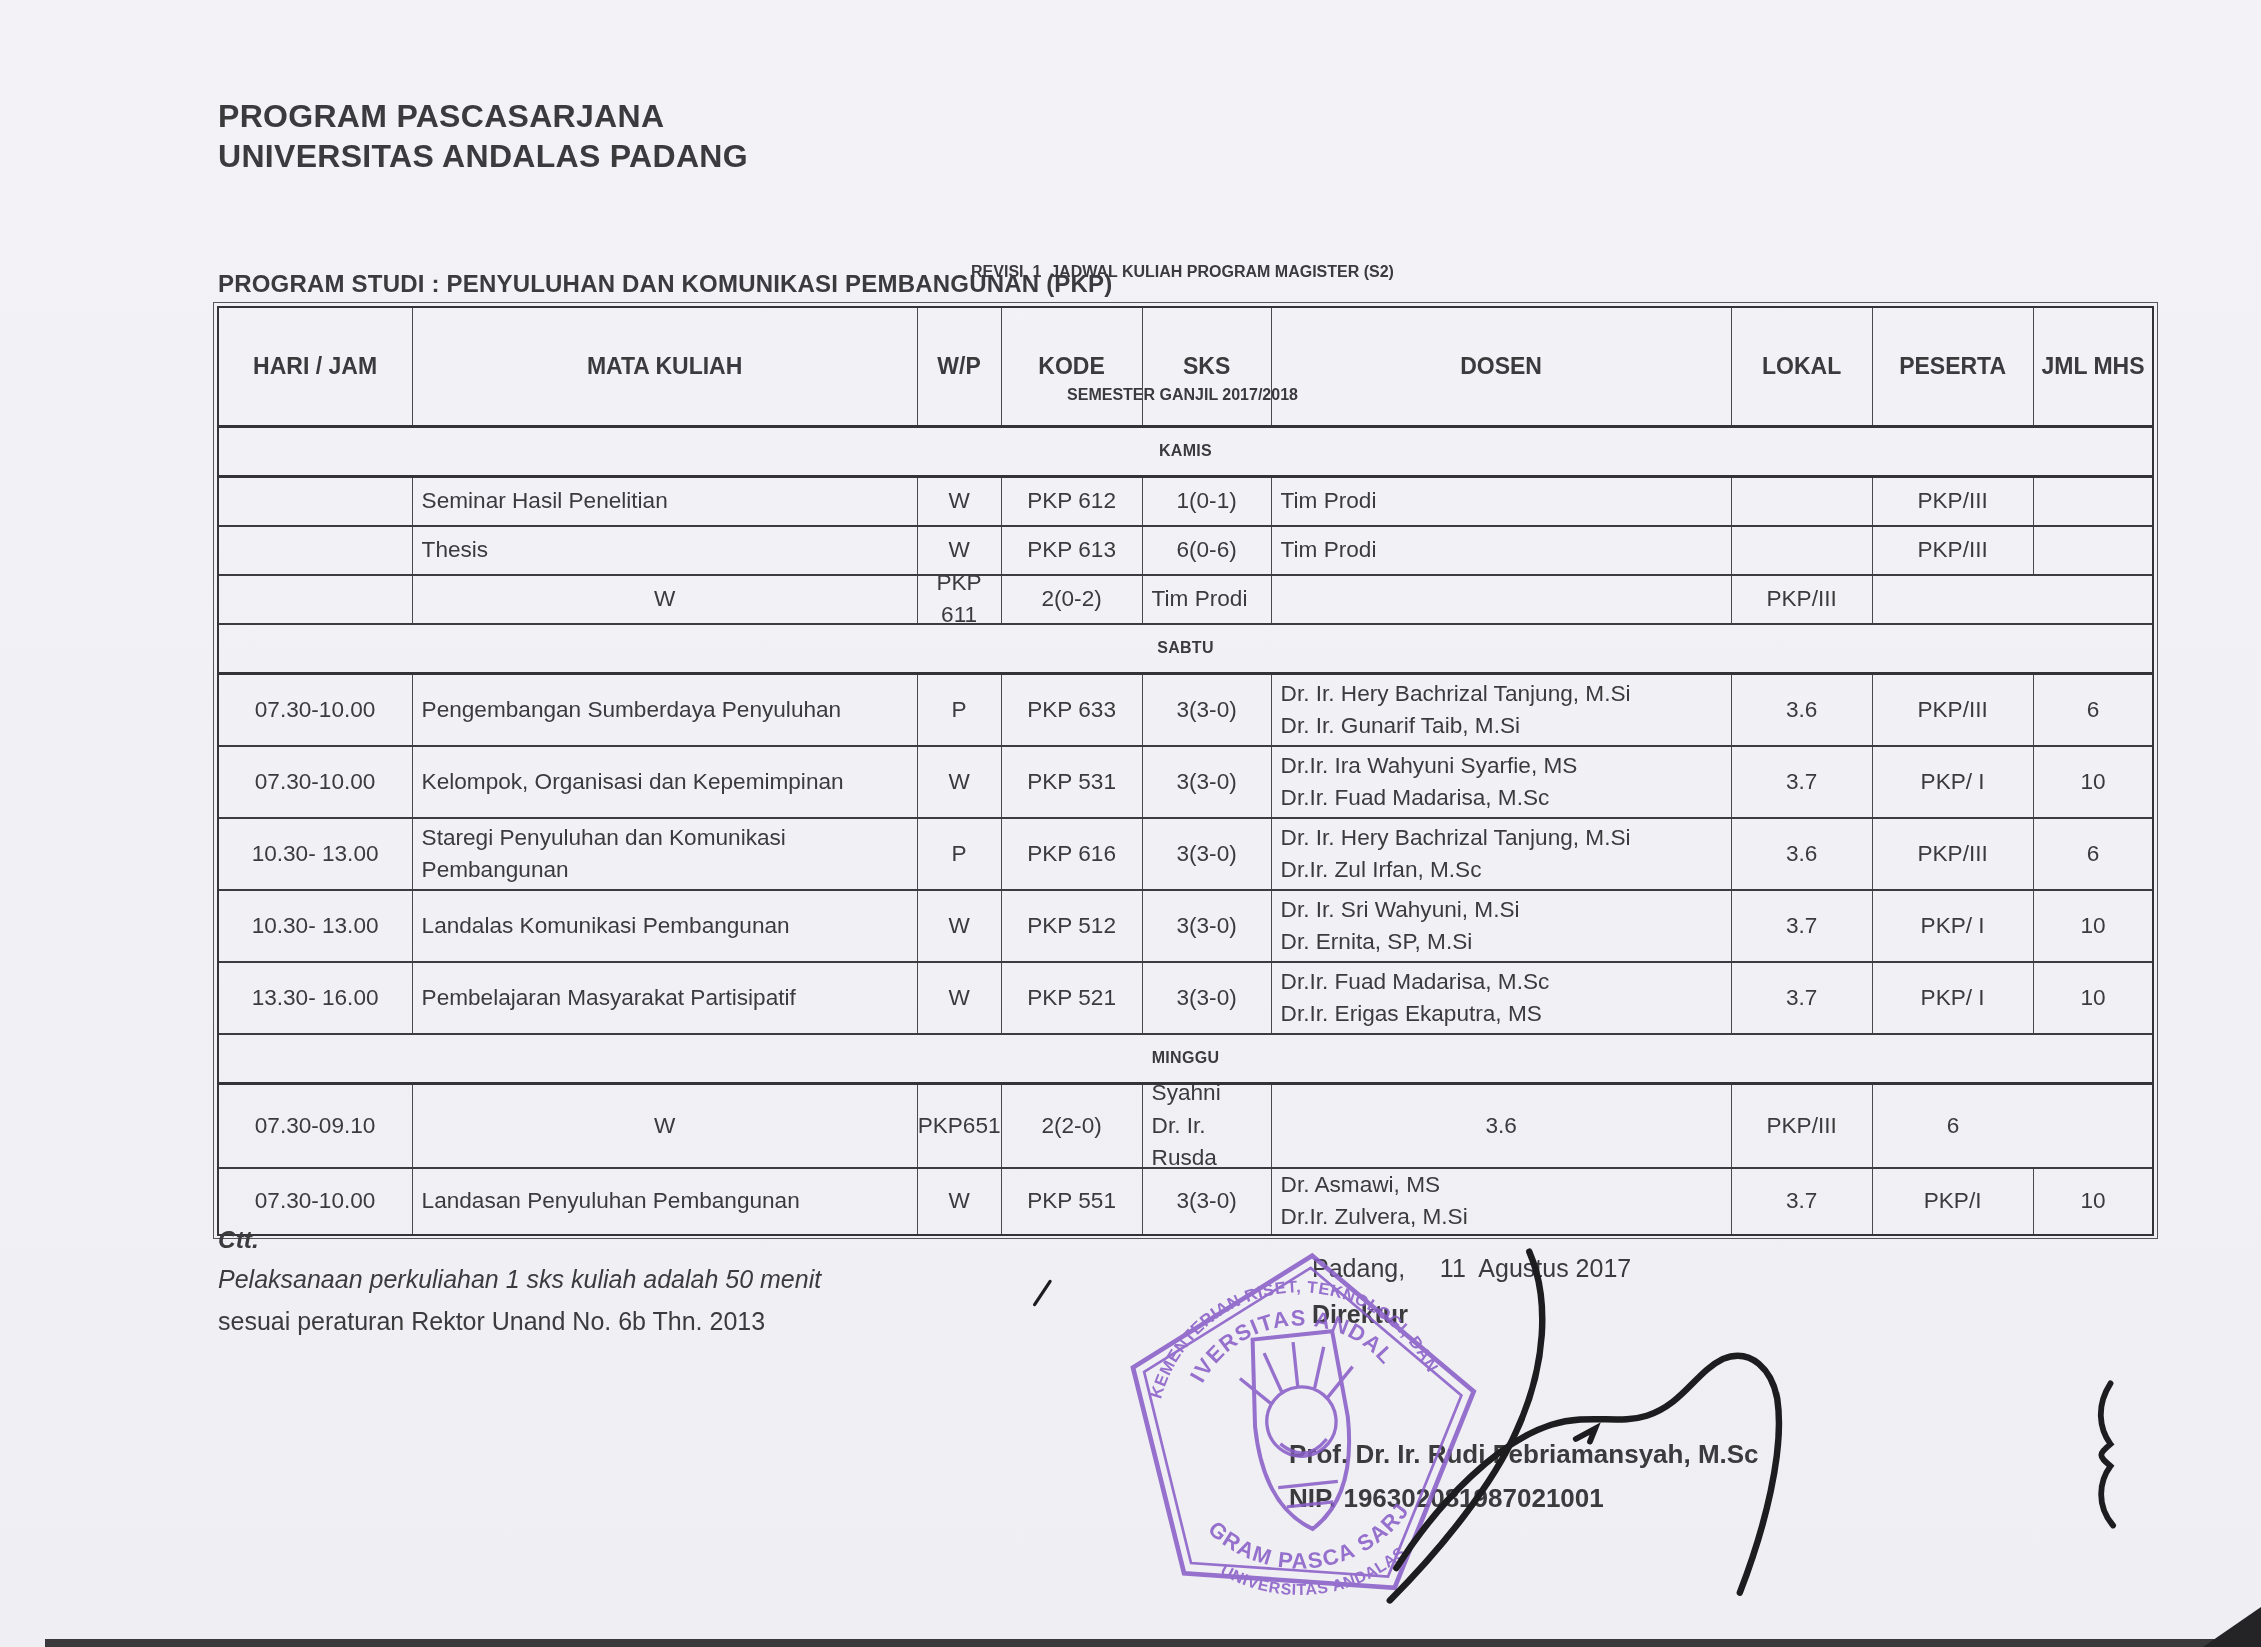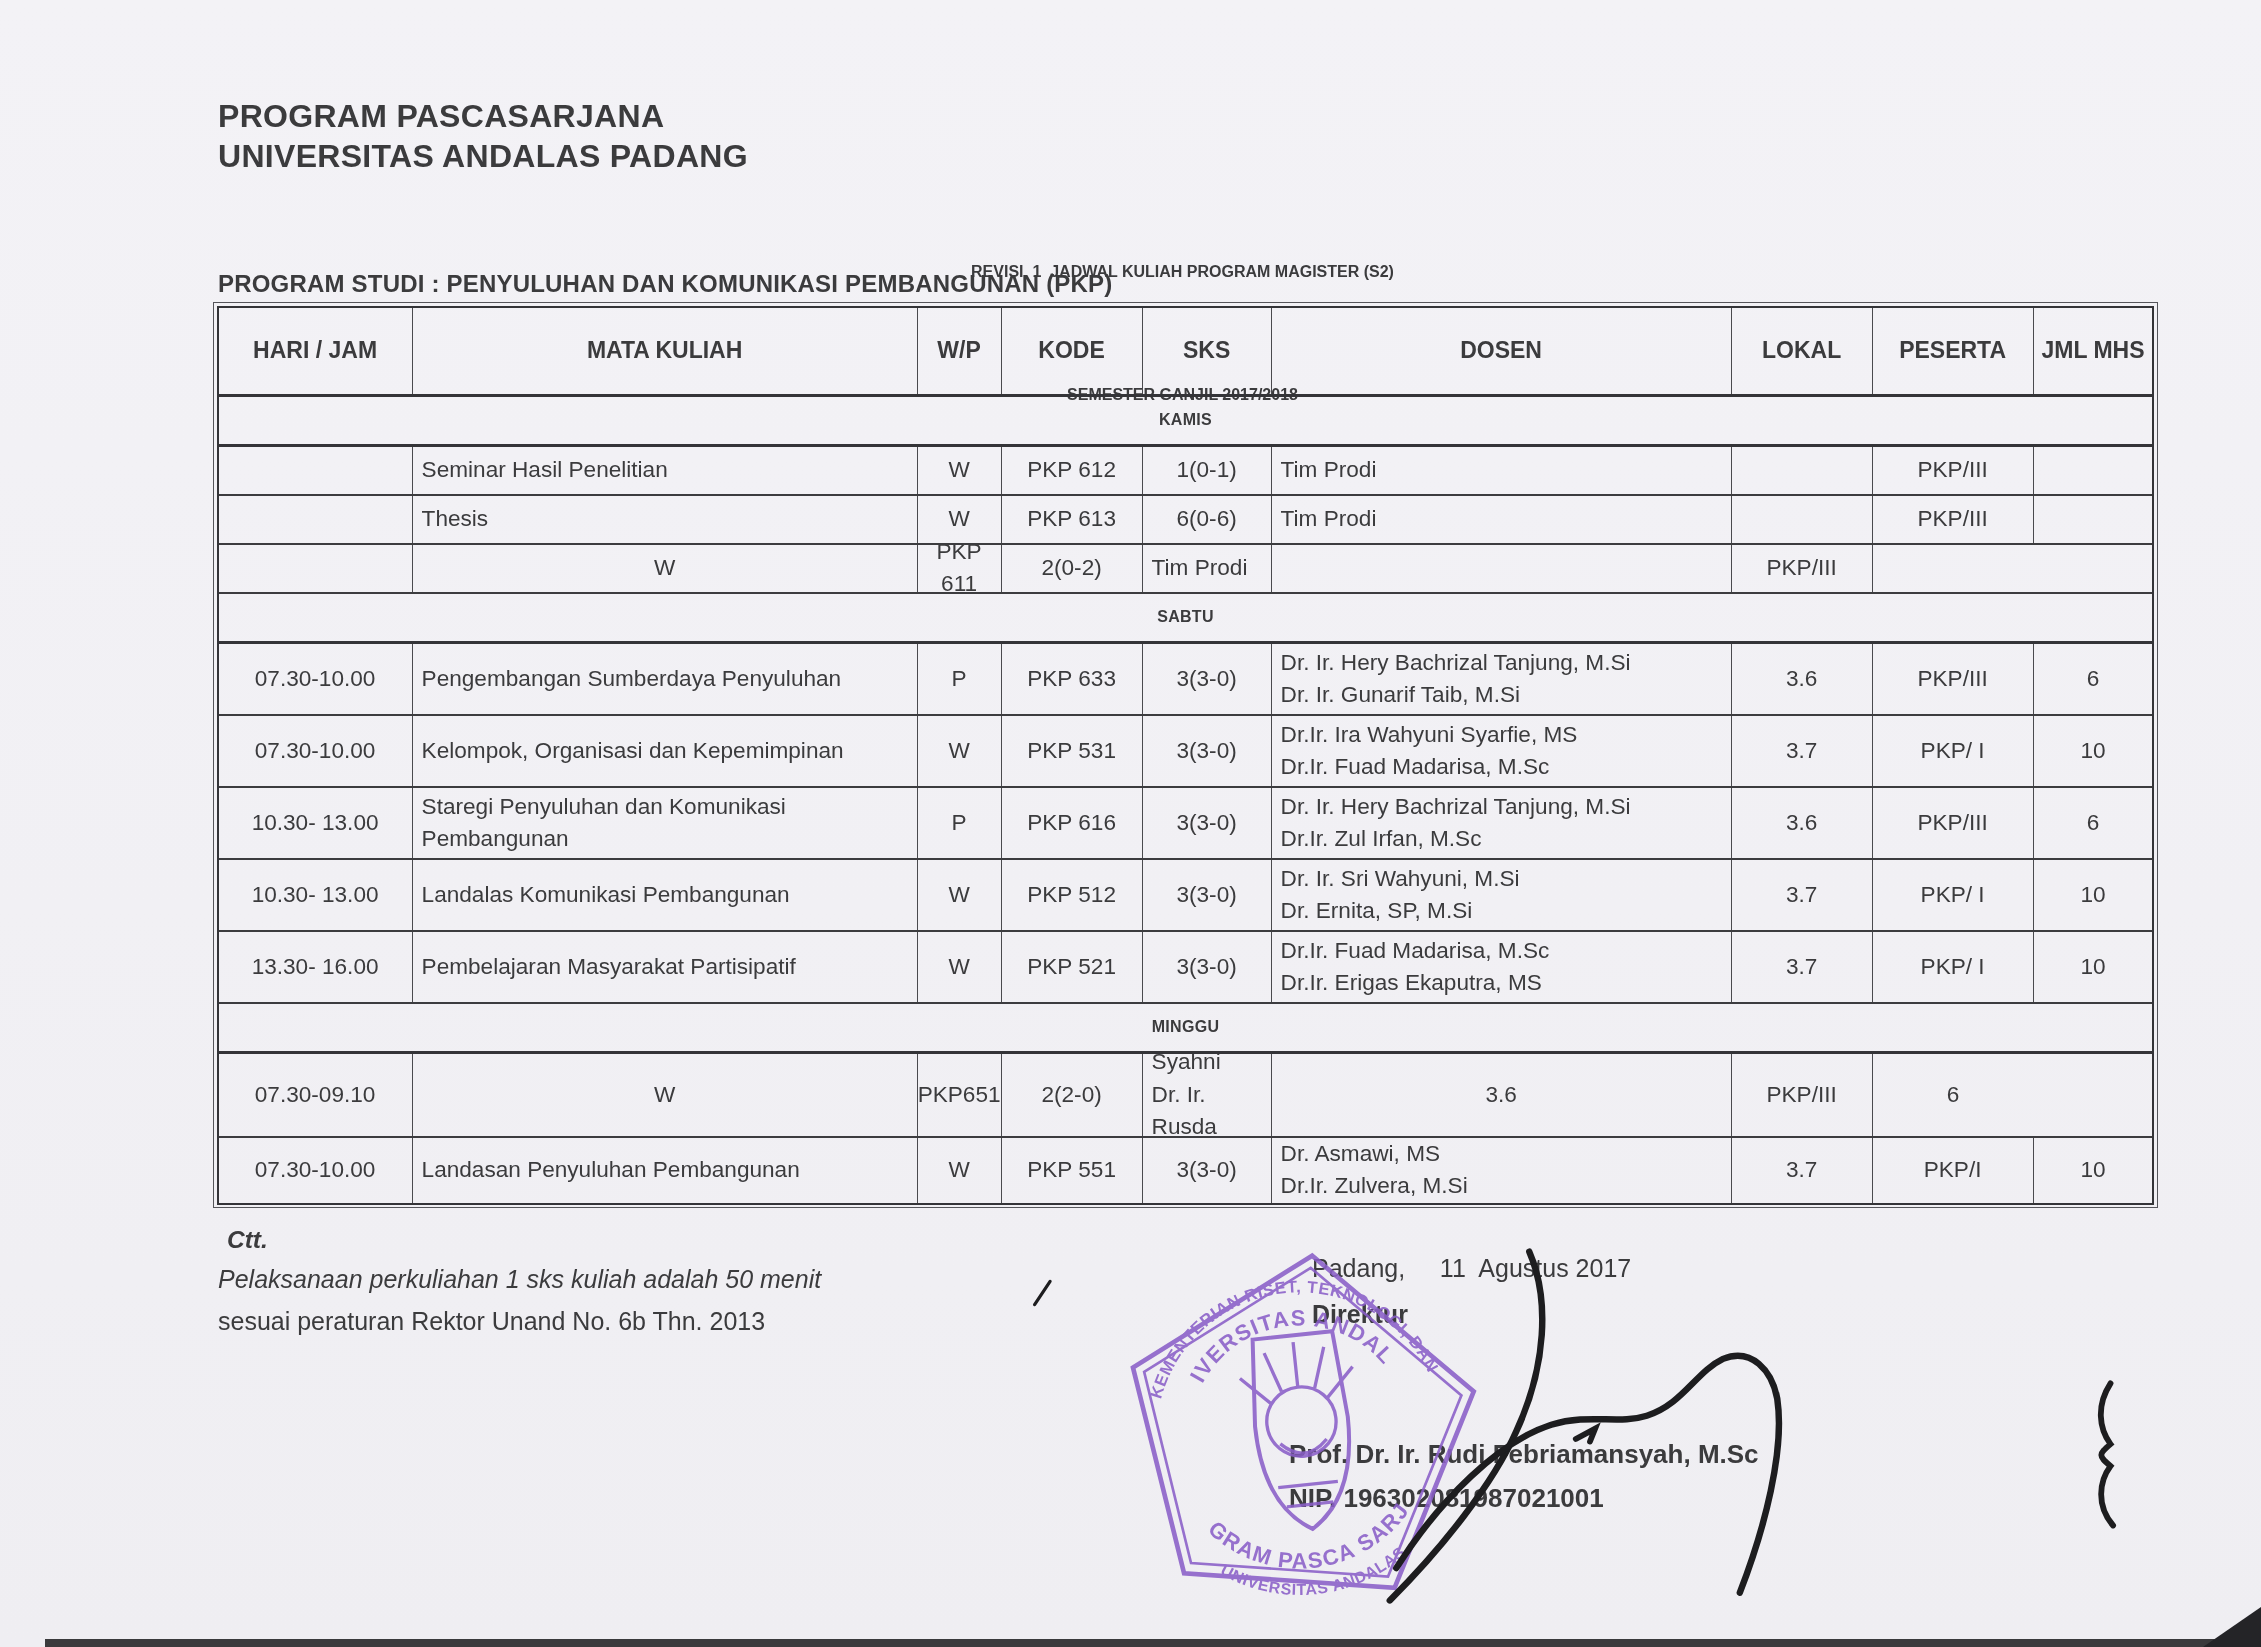--- a/index.html
+++ b/index.html
@@ -26,41 +26,41 @@
 
   .tbl-outer {
     position:absolute; left:213px; top:302px; width:1945px;
     border:1.9px solid #55555a; padding:2.6px; 
   }
   .tbl { border:2.6px solid #343438; width:100%; }
   .thead, .trow {
     display:grid;
     grid-template-columns:194px 505px 84px 141px 129px 460px 141px 161px 1fr;
   }
-  .thead { height:89px; border-bottom:3.2px solid #343438; }
+  .thead { height:120px; border-bottom:3.2px solid #343438; }
   .thead .cell { font-weight:bold; font-size:23px; }
   .day-band {
     height:50px; display:flex; align-items:center; justify-content:center;
     font-weight:bold; font-size:16px; border-bottom:3.2px solid #343438; letter-spacing:0.3px;
   }
   .trow { border-bottom:2.6px solid #3c3c3f; }
   .trow:last-child { border-bottom:0; }
   .h-s  { height:49px; }
   .h-m  { height:72px; }
   .h-m2 { height:65px; }
   .h-l  { height:84px; }
   .cell {
     display:flex; flex-direction:column; align-items:center; justify-content:center;
     font-size:22.6px; border-right:1.9px solid #4a4a4e; overflow:hidden;
     line-height:1.42; text-align:center;
   }
   .cell:last-child { border-right:0; }
   .cell.left { align-items:flex-start; text-align:left; padding-left:9px; padding-right:1px; }
 
-  .notes-label { position:absolute; left:227px; top:1226px; font-size:24.5px; font-weight:bold; font-style:italic; }
+  .notes-label { position:absolute; left:218px; top:1226px; font-size:24.5px; font-weight:bold; font-style:italic; }
   .notes-line1 { position:absolute; left:218px; top:1265px; font-size:25px; font-weight:500;font-style:italic; }
   .notes-line2 { position:absolute; left:218px; top:1307px; font-size:25px; font-weight:500; }
 
   .sig-date { position:absolute; left:1312px; top:1254px; font-size:25px; font-weight:500; white-space:pre; }
   .sig-role { position:absolute; left:1312px; top:1300px; font-size:25px; font-weight:bold; }
   .sig-name { position:absolute; left:1289px; top:1439px; font-size:26px; font-weight:bold; }
   .sig-nip  { position:absolute; left:1289px; top:1483px; font-size:26px; font-weight:bold; }
 
   .stamp-svg { position:absolute; left:1093px; top:1222px; width:413px; height:413px; opacity:.88; }
   .ink-svg { position:absolute; inset:0; width:2261px; height:1647px; pointer-events:none; }

